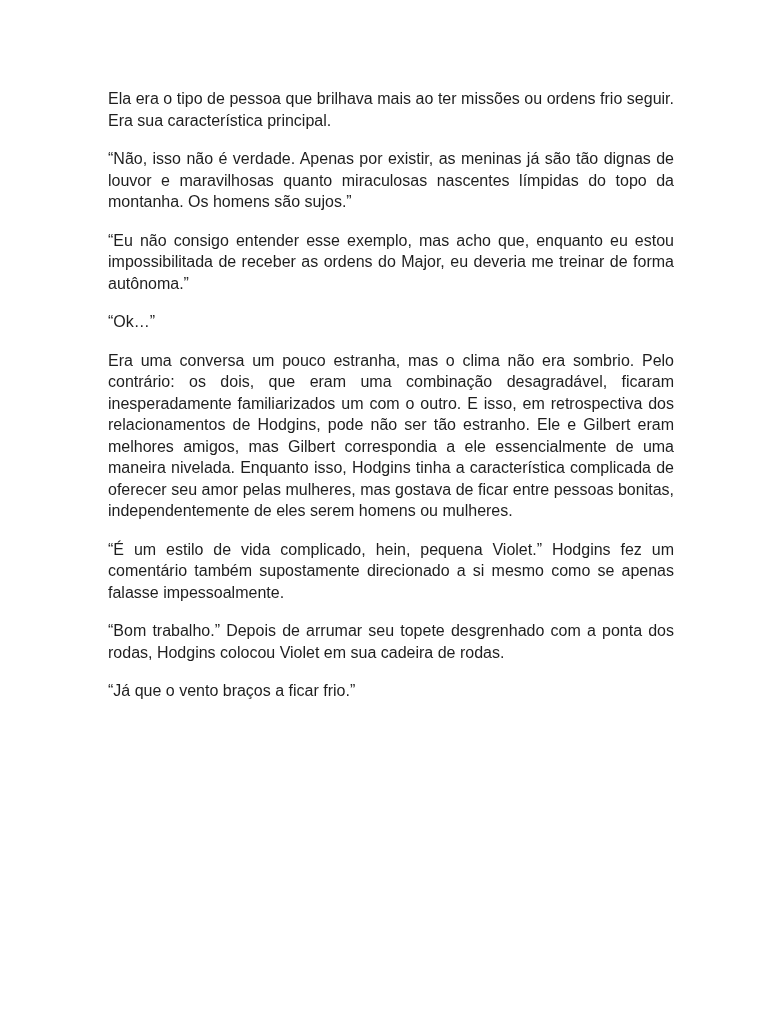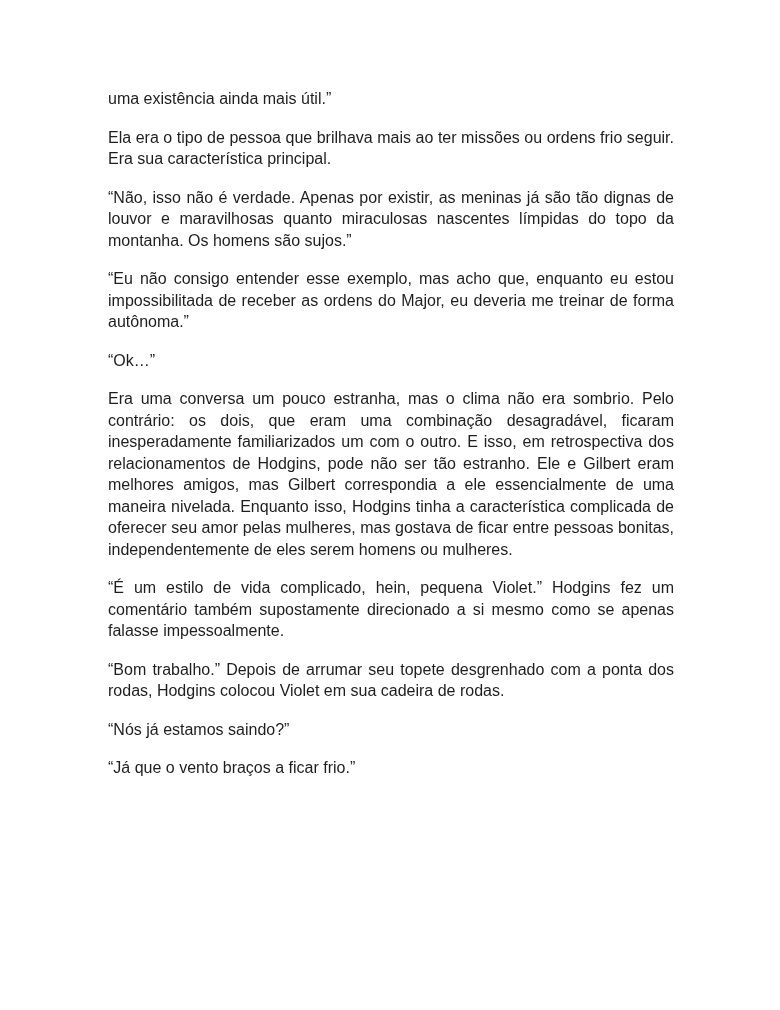--- a/index.html
+++ b/index.html
@@ -29,24 +29,22 @@
     text-align: justify;
     margin: 0 0 17px 0;
     -webkit-font-smoothing: antialiased;
   }
 </style>
 </head>
 <body>
 
 <div class="page">
   <div class="text-block">
-    <p class="para">uma existência ainda mais útil.”</p>
     <p class="para">Ela era o tipo de pessoa que brilhava mais ao ter missões ou ordens frio seguir. Era sua característica principal.</p>
     <p class="para">“Não, isso não é verdade. Apenas por existir, as meninas já são tão dignas de louvor e maravilhosas quanto miraculosas nascentes límpidas do topo da montanha. Os homens são sujos.”</p>
     <p class="para">“Eu não consigo entender esse exemplo, mas acho que, enquanto eu estou impossibilitada de receber as ordens do Major, eu deveria me treinar de forma autônoma.”</p>
     <p class="para">“Ok…”</p>
     <p class="para">Era uma conversa um pouco estranha, mas o clima não era sombrio. Pelo contrário: os dois, que eram uma combinação desagradável, ficaram inesperadamente familiarizados um com o outro. E isso, em retrospectiva dos relacionamentos de Hodgins, pode não ser tão estranho. Ele e Gilbert eram melhores amigos, mas Gilbert correspondia a ele essencialmente de uma maneira nivelada. Enquanto isso, Hodgins tinha a característica complicada de oferecer seu amor pelas mulheres, mas gostava de ficar entre pessoas bonitas, independentemente de eles serem homens ou mulheres.</p>
     <p class="para">“É um estilo de vida complicado, hein, pequena Violet.” Hodgins fez um comentário também supostamente direcionado a si mesmo como se apenas falasse impessoalmente.</p>
     <p class="para">“Bom trabalho.” Depois de arrumar seu topete desgrenhado com a ponta dos rodas, Hodgins colocou Violet em sua cadeira de rodas.</p>
-    <p class="para">“Nós já estamos saindo?”</p>
     <p class="para">“Já que o vento braços a ficar frio.”</p>
   </div>
 </div>
 
 </body></html>

